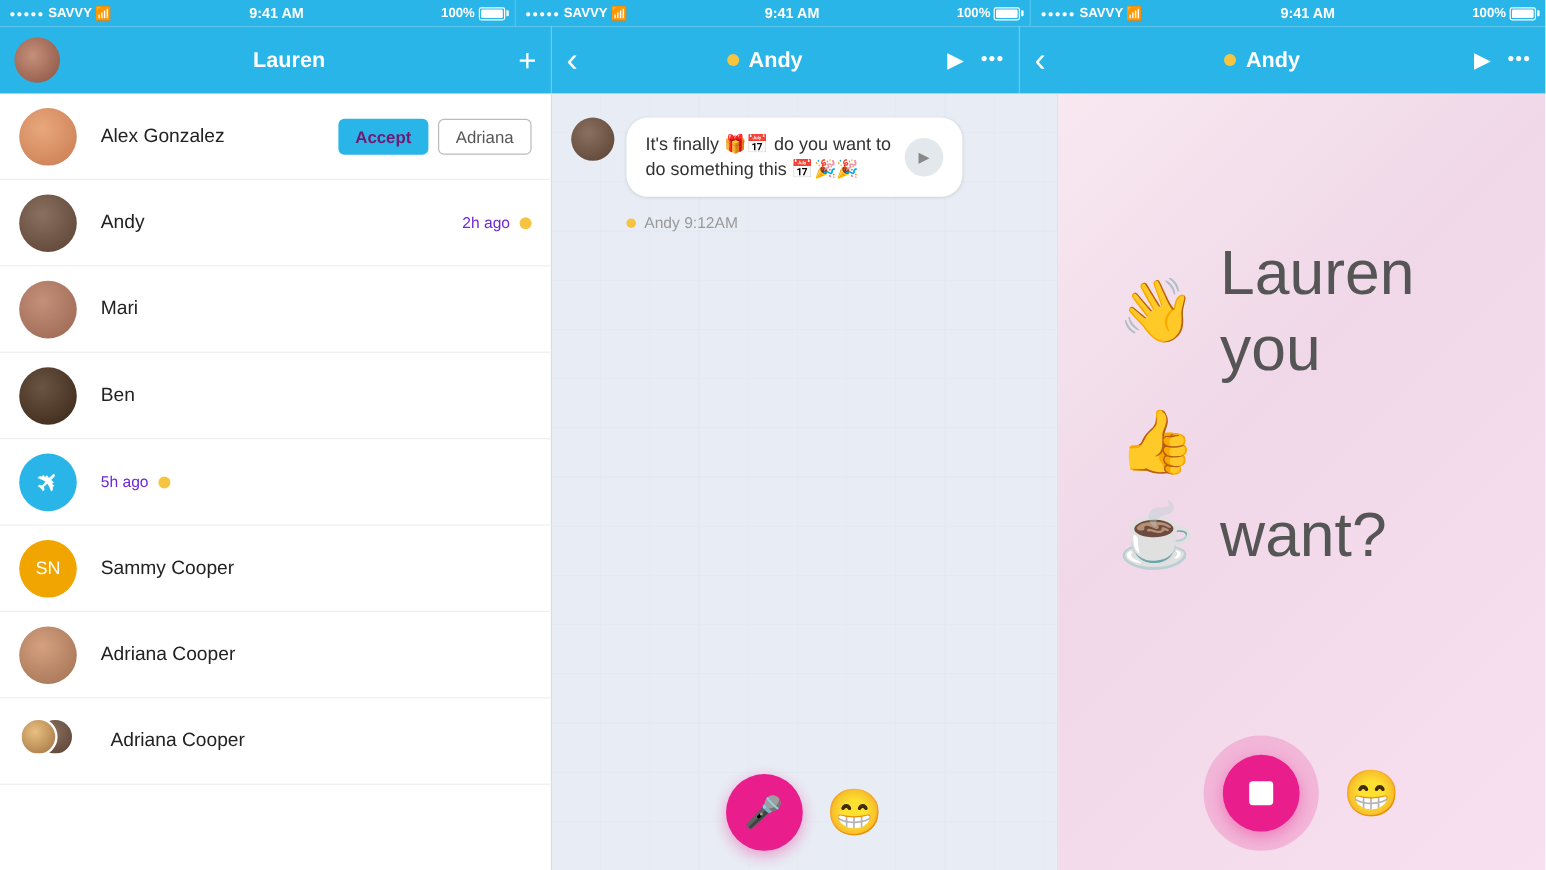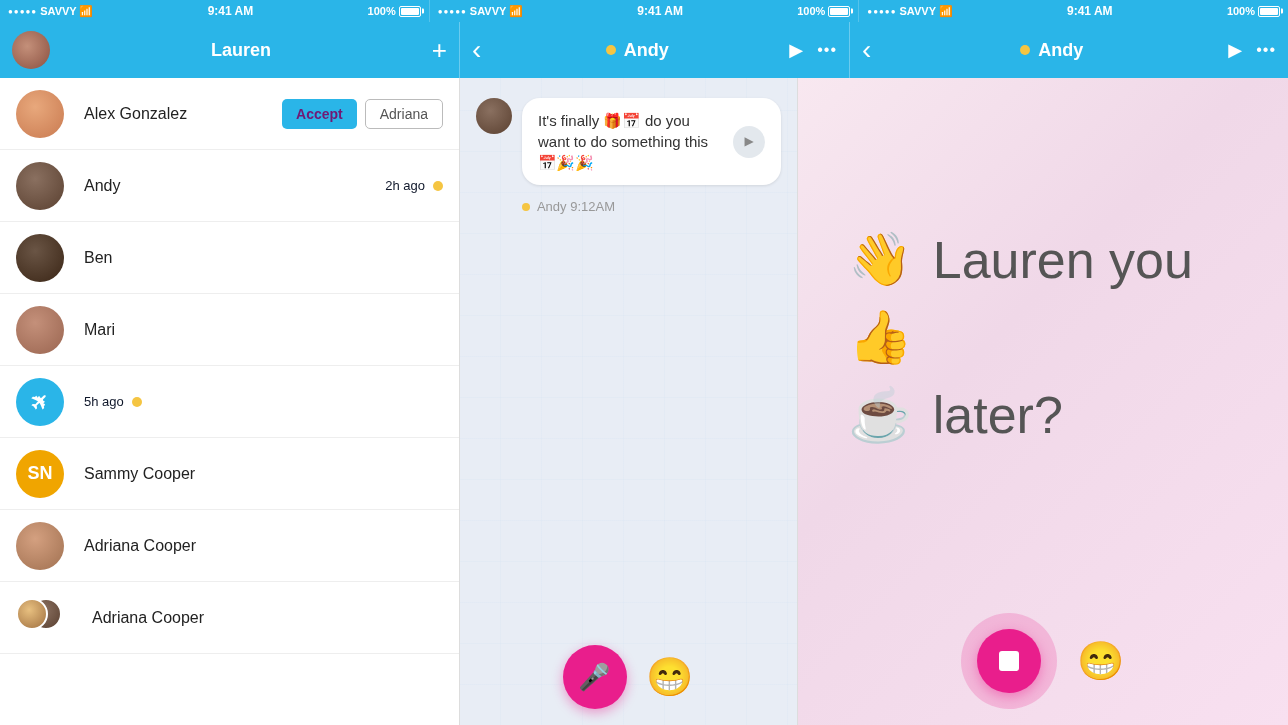--- a/index.html
+++ b/index.html
@@ -169,21 +169,21 @@
       font-weight: 500;
       color: #222;
     }
     .contact-meta {
       display: flex;
       align-items: center;
       gap: 8px;
     }
     .contact-time {
       font-size: 13px;
-      color: #0f172a;
+      color: #6d28d9;
     }
     .contact-online-dot {
       width: 10px; height: 10px;
       border-radius: 50%;
       background: #f5c542;
     }
     .contact-actions {
       display: flex;
       gap: 8px;
     }
@@ -217,21 +217,21 @@
 
     
     .avatar-alex { background: radial-gradient(circle at 40% 35%, #e8a87c, #c97a50); }
     .avatar-andy { background: radial-gradient(circle at 40% 35%, #8a7060, #5a4030); }
     .avatar-ben { background: radial-gradient(circle at 40% 35%, #6a5545, #3a2515); }
     .avatar-mari { background: radial-gradient(circle at 40% 35%, #c4907a, #9a6550); }
     .avatar-adriana1 { background: radial-gradient(circle at 40% 35%, #d4a080, #a07050); }
 
     
     .panel-chat {
-      width: 338px;
+      width: 422px;
       background: #f0f4f8;
       border-right: 1px solid #ddd;
       display: flex;
       flex-direction: column;
       position: relative;
       overflow: hidden;
     }
     .chat-bg {
       position: absolute;
       inset: 0;
@@ -504,46 +504,46 @@
       <div class="contact-info">
         <span class="contact-name">Andy</span>
       </div>
       <div class="contact-meta">
         <span class="contact-time">2h ago</span>
         <span class="contact-online-dot"></span>
       </div>
     </div>
 
     <div class="contact-item">
+      <div class="contact-avatar avatar-mari"></div>
+      <div class="contact-info">
+        <span class="contact-name">Mari</span>
+      </div>
+    </div>
+
+    <div class="contact-item">
       <div class="contact-avatar avatar-ben"></div>
       <div class="contact-info">
         <span class="contact-name">Ben</span>
       </div>
     </div>
 
     <div class="contact-item">
-      <div class="contact-avatar avatar-mari"></div>
-      <div class="contact-info">
-        <span class="contact-name">Mari</span>
-      </div>
-    </div>
-
-    <div class="contact-item">
       <div class="contact-avatar avatar-team">
         <span style="font-size:22px; transform: rotate(-45deg); display:inline-block;">✈</span>
       </div>
       <div class="contact-meta">
         <span class="contact-time">5h ago</span>
         <span class="contact-online-dot"></span>
       </div>
     </div>
 
     <div class="contact-item">
       <div class="contact-avatar avatar-sn">
-        <span style="font-size:18px; font-weight:700;">SN</span>
+        <span style="font-size:15px; font-weight:400;">SN</span>
       </div>
       <div class="contact-info">
         <span class="contact-name">Sammy Cooper</span>
       </div>
     </div>
 
     <div class="contact-item">
       <div class="contact-avatar avatar-adriana1"></div>
       <div class="contact-info">
         <span class="contact-name">Adriana Cooper</span>
@@ -589,21 +589,21 @@
     <div class="voice-content">
       <div class="voice-line">
         <span class="voice-emoji">👋</span>
         <span class="voice-text">Lauren you</span>
       </div>
       <div class="voice-line">
         <span class="voice-emoji">👍</span>
       </div>
       <div class="voice-line">
         <span class="voice-emoji">☕</span>
-        <span class="voice-text">later?</span>
+        <span class="voice-text">want?</span>
       </div>
     </div>
     <div class="voice-bottom">
       <div class="stop-btn-container" style="width:96px; height:96px; position:relative; display:flex; align-items:center; justify-content:center;">
         <div class="stop-btn-halo"></div>
         <div class="stop-btn">
           <div class="stop-square"></div>
         </div>
       </div>
       <span class="emoji-btn">😁</span>

